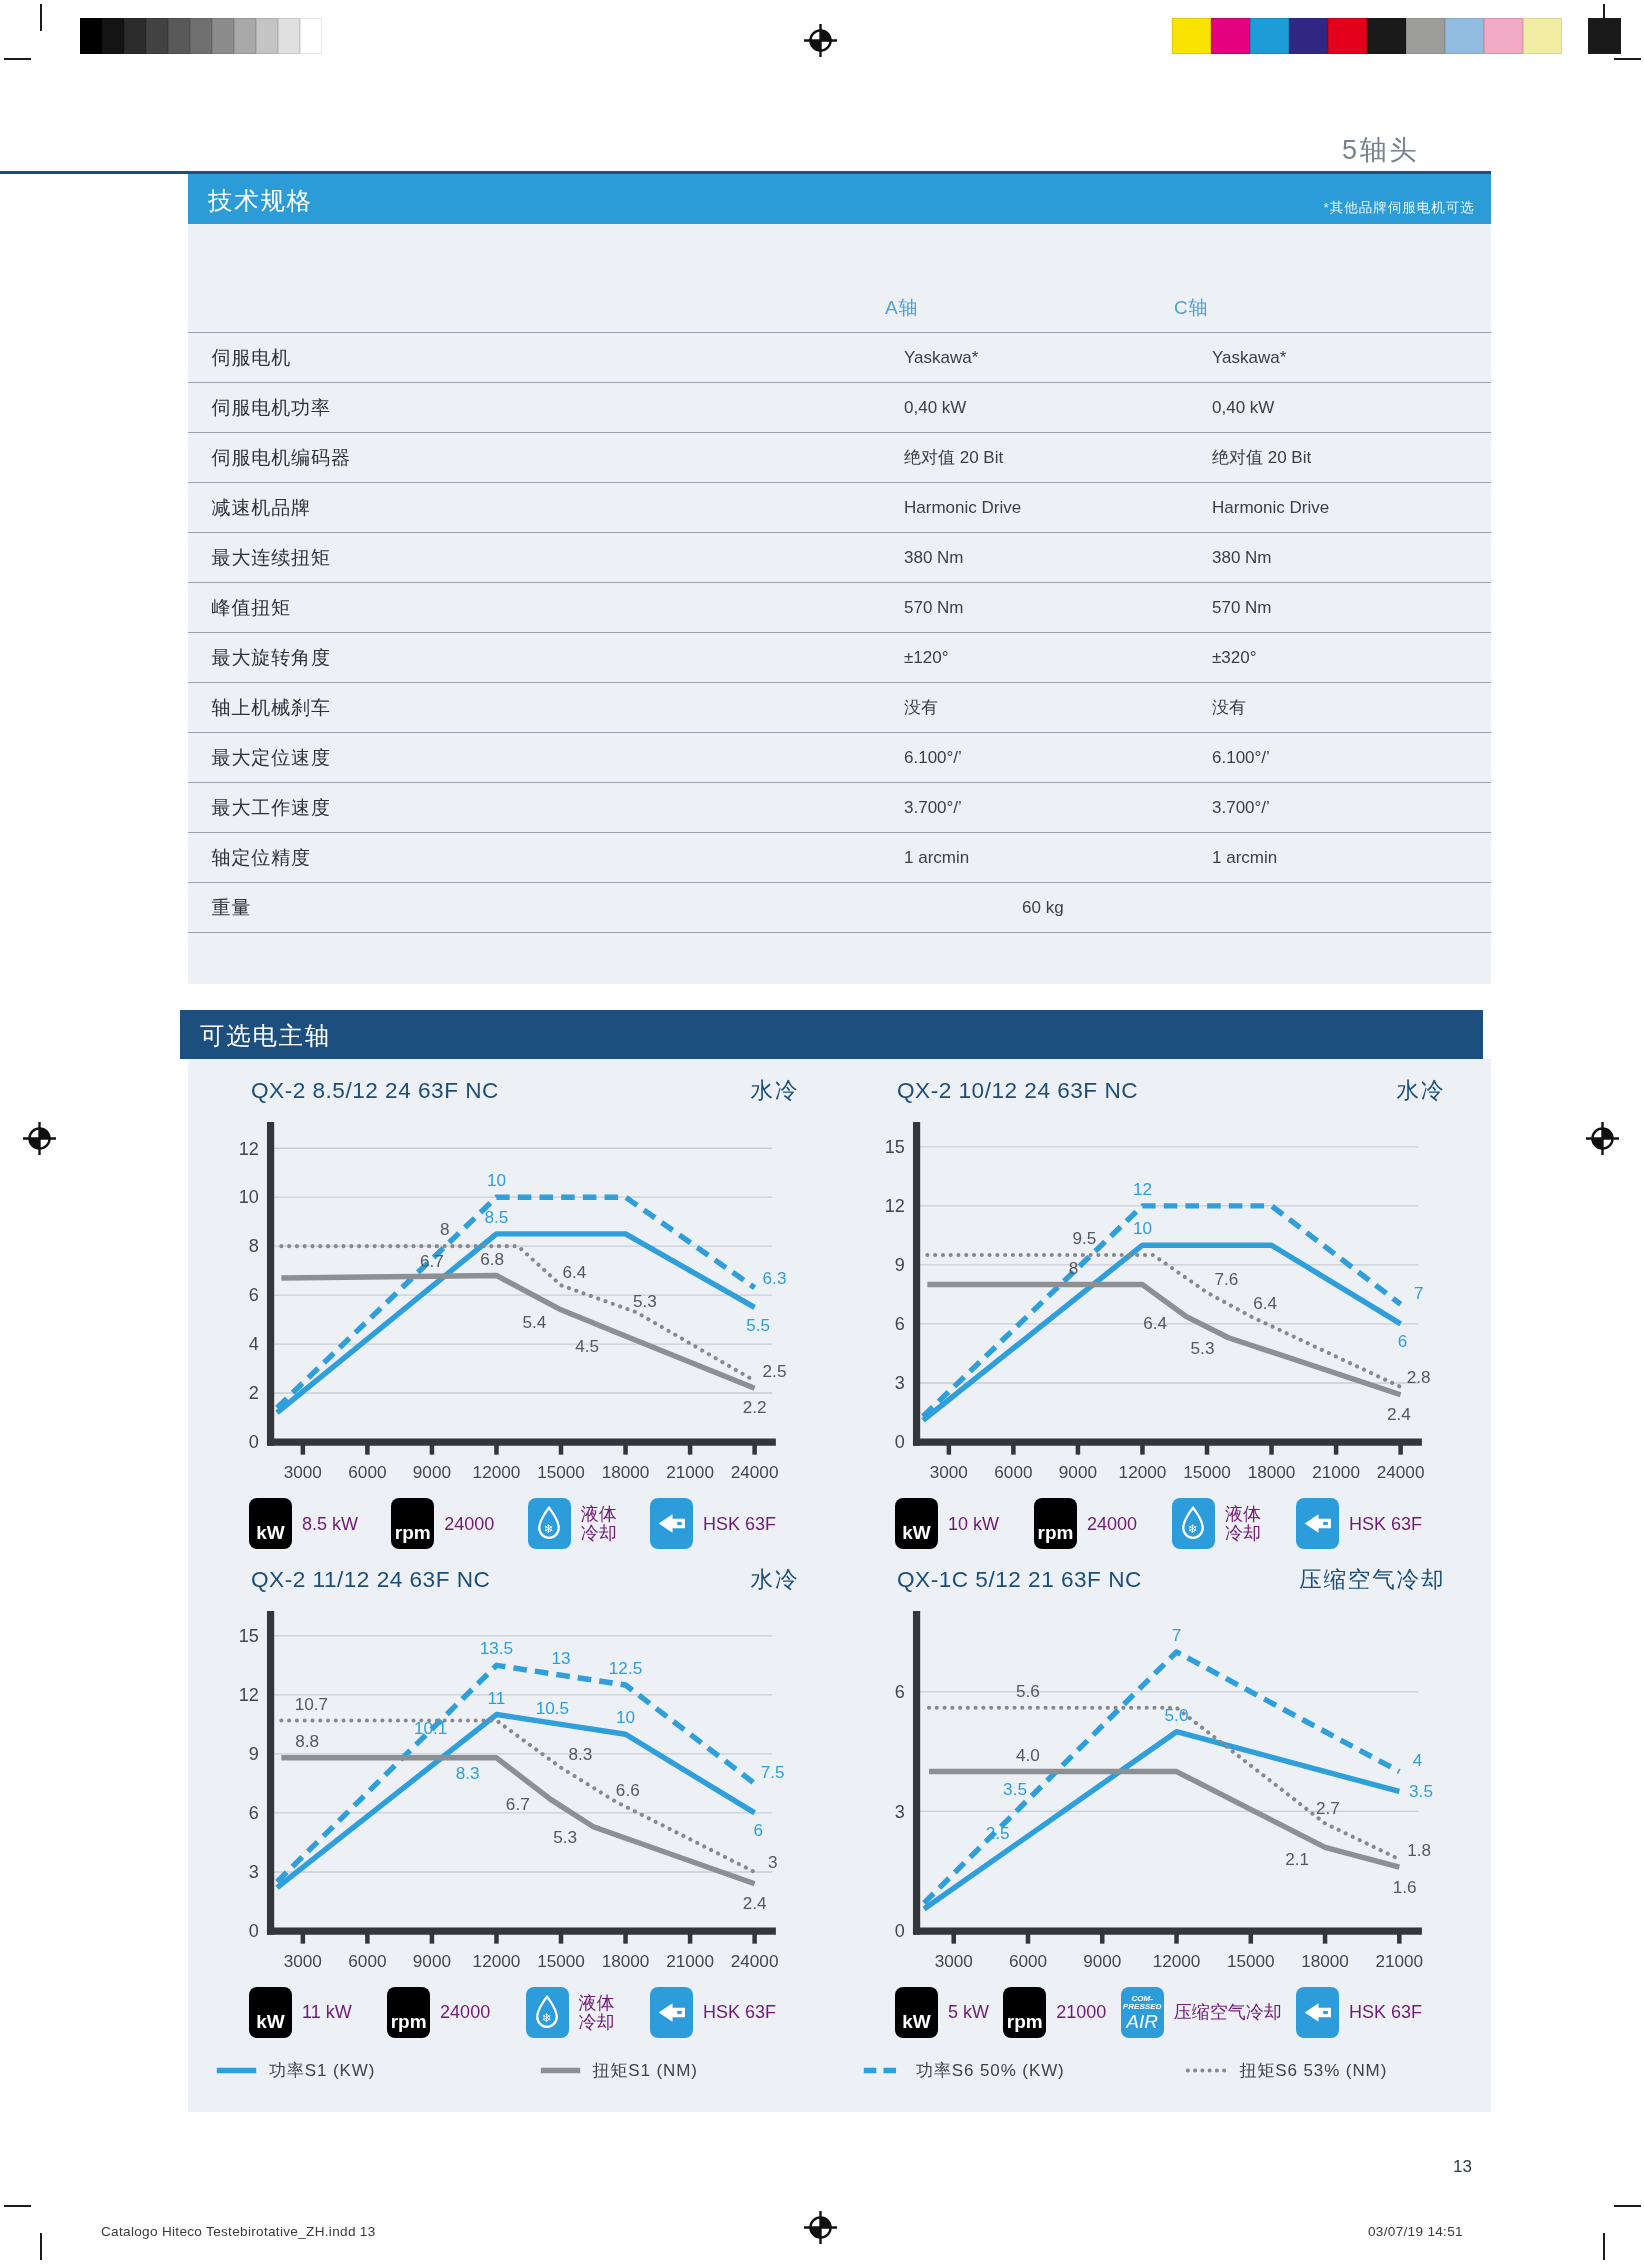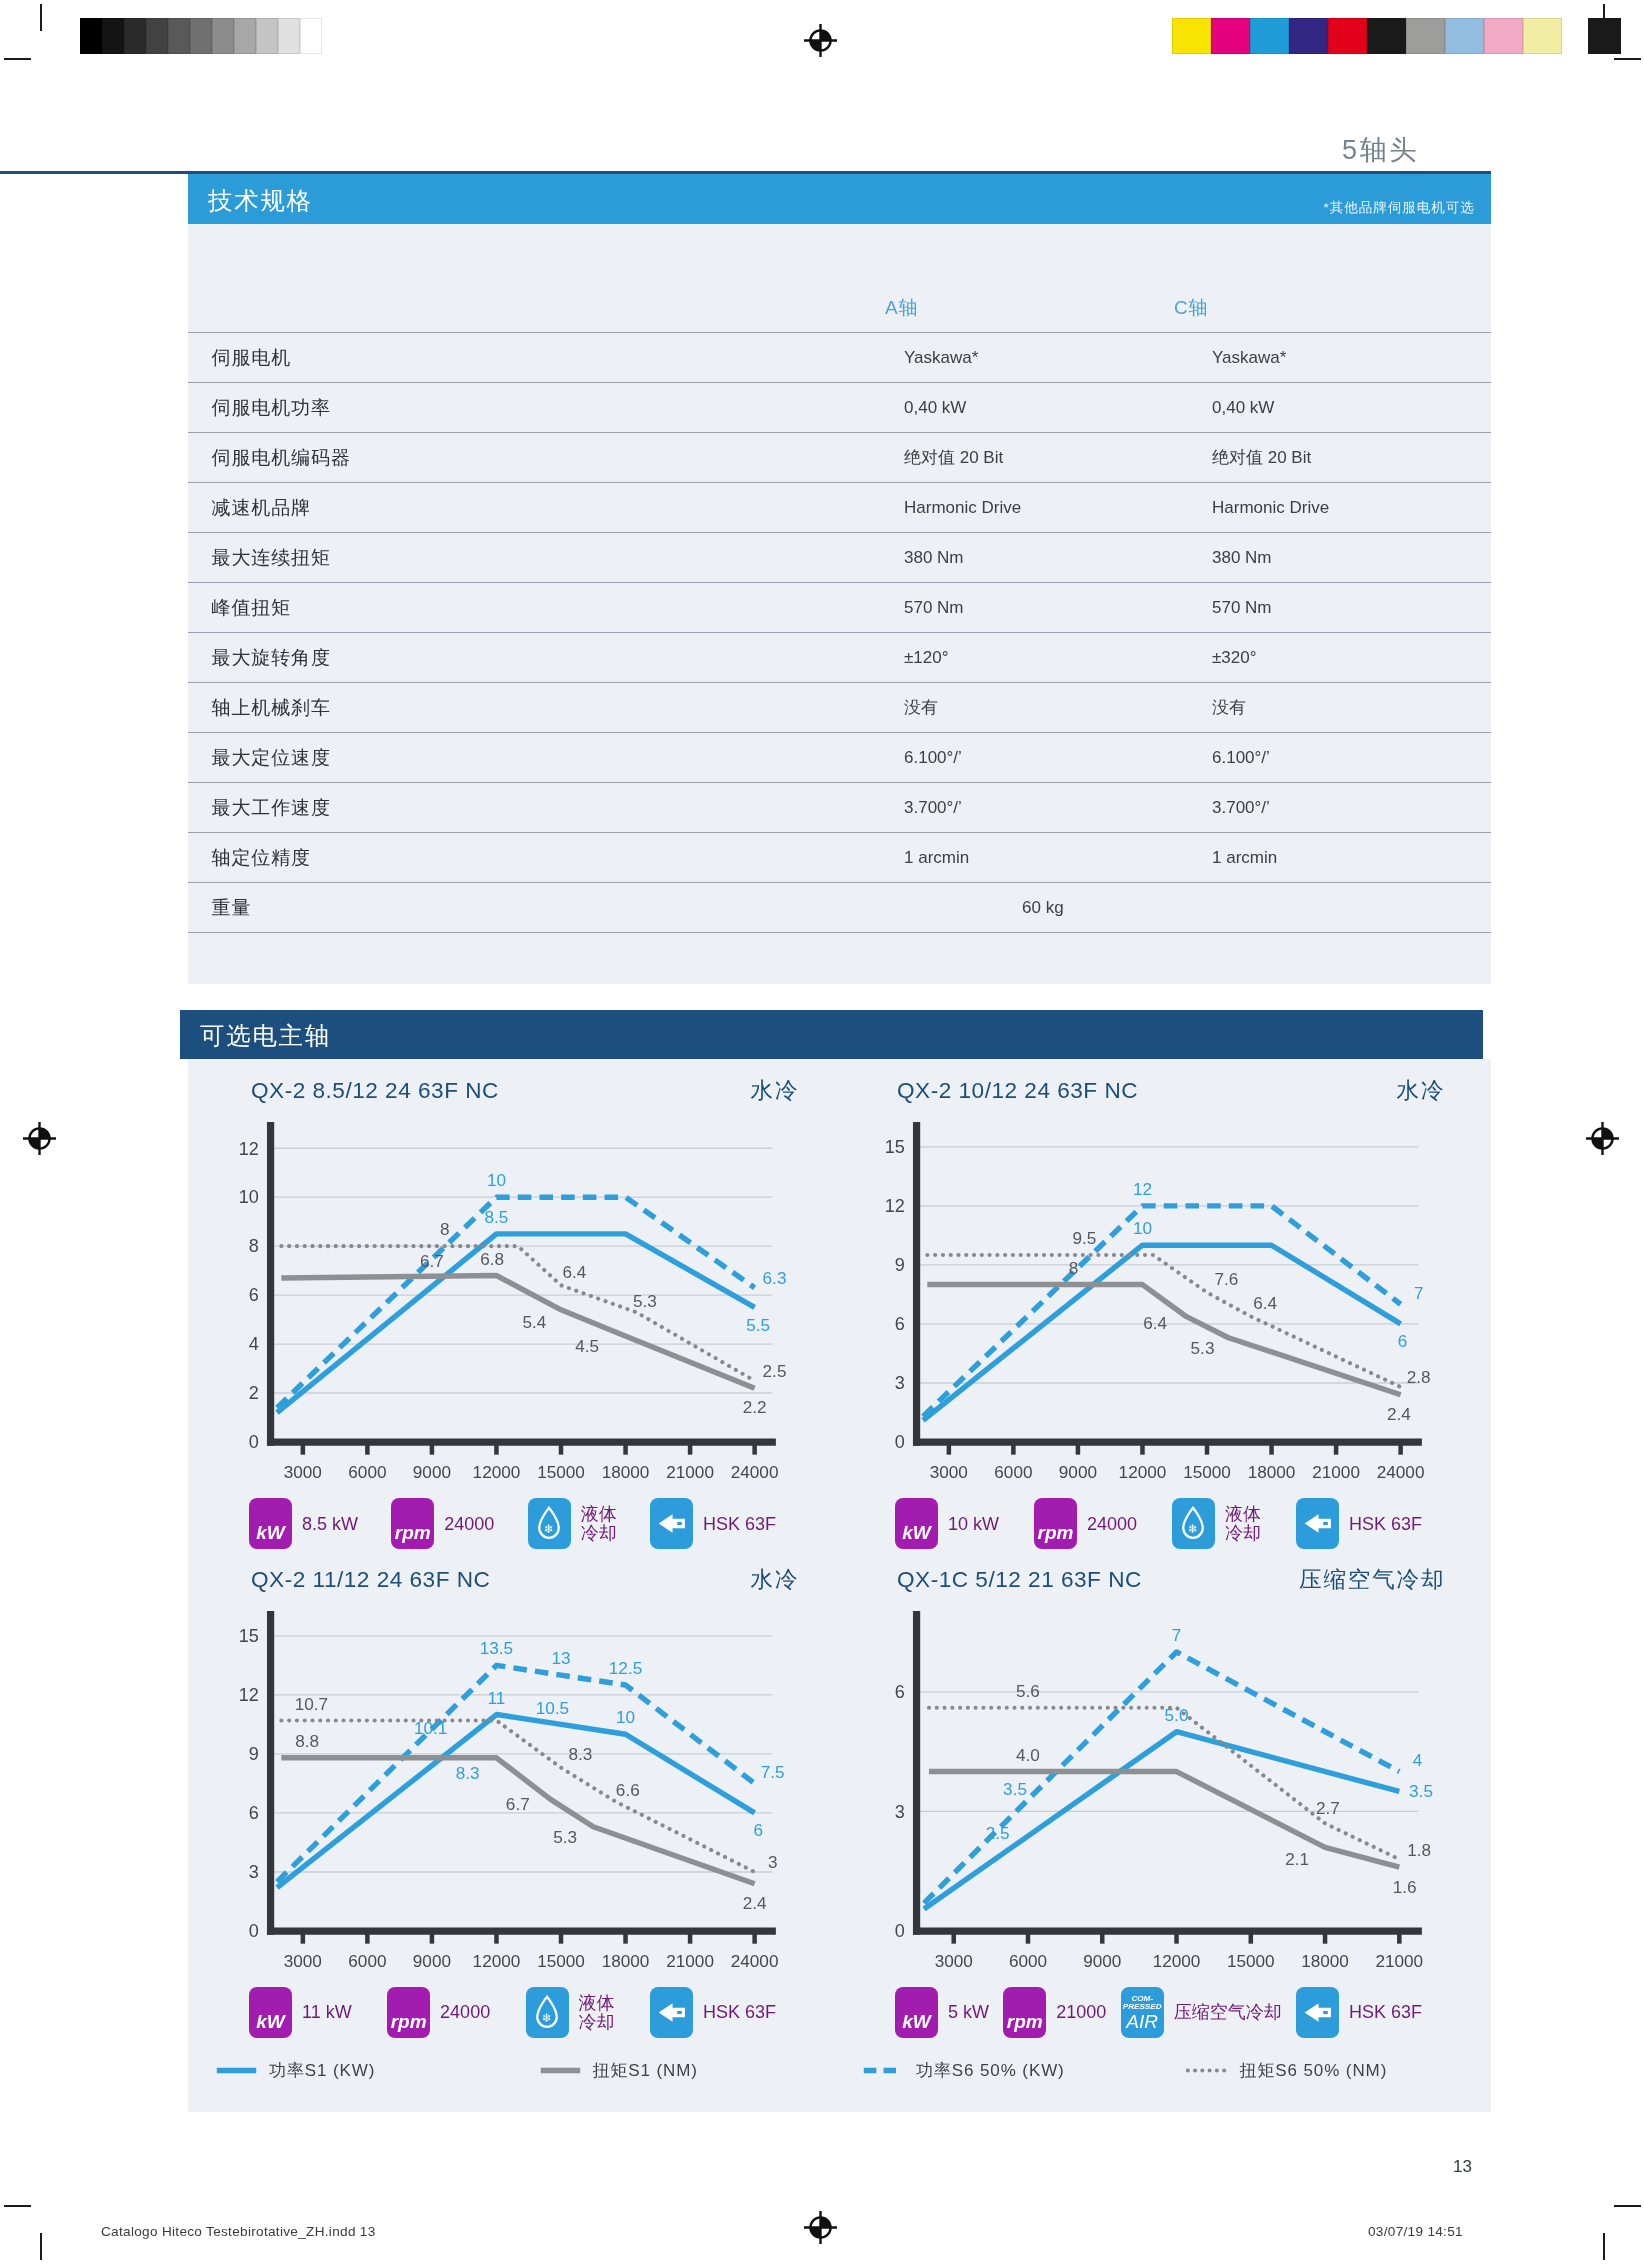--- a/index.html
+++ b/index.html
@@ -34,21 +34,21 @@
                grid-template-columns:574px 574px;column-gap:72px;row-gap:14.5px;}
   .chart-card{width:574px;}
   .chart-head{display:flex;justify-content:space-between;align-items:baseline;height:36px;padding:0 3.6px 0 22px;}
   .chart-title{font-size:22.6px;color:#1c4e78;letter-spacing:0.5px;}
   .chart-cooling{font-size:22.6px;color:#1c4e78;letter-spacing:1.8px;}
   .chart-svg{display:block;width:574px;height:380px;}
   .badges{display:flex;justify-content:space-between;align-items:center;padding:7.2px 27px 0 20px;}
   .badge{display:flex;align-items:center;gap:10px;}
   .badge-ic{width:43px;height:51px;border-radius:8.1px;display:flex;flex-direction:column;
             align-items:center;justify-content:center;color:#fff;box-sizing:border-box;}
-  .badge-ic.kw,.badge-ic.rpm{background:#a21caf;font-size:19px;font-weight:bold;font-style:italic;justify-content:flex-end;padding-bottom:5.4px;}
+  .badge-ic.kw,.badge-ic.rpm{background:#000000;font-size:19px;font-weight:bold;justify-content:flex-end;padding-bottom:5.4px;}
   .badge-ic.liquid,.badge-ic.air,.badge-ic.hsk{background:#2d9cdb;}
   .badge-ic.air .l1{font-size:8.1px;font-weight:bold;font-style:italic;line-height:1.05;}
   .badge-ic.air .l2{font-size:19px;font-weight:normal;font-style:italic;line-height:1.0;}
   .badge-label{font-size:18px;color:#701a75;line-height:1.05;white-space:pre-line;}
   
   #legend{position:absolute;left:27px;top:1000px;width:1257px;display:flex;gap:37px;}
   .legend-item{display:flex;align-items:center;gap:11px;width:25%;}
   .legend-label{font-size:17px;color:#3f4349;letter-spacing:0.9px;}
   
   #page-number{left:1453px;top:2157px;font-size:17px;color:#33373c;}
@@ -529,21 +529,21 @@
         <div class="legend-item">
           <svg width="43" height="9" viewBox="0 0 48 10">
             <line x1="2" y1="5" x2="46" y2="5" stroke="#2e9fda" stroke-width="6" stroke-dasharray="14 8"></line>
           </svg>
           <span class="legend-label">功率S6 50% (KW)</span>
         </div>
         <div class="legend-item">
           <svg width="43" height="9" viewBox="0 0 48 10">
             <line x1="2" y1="5" x2="46" y2="5" stroke="#87898c" stroke-width="4.5" stroke-dasharray="0.1 8" stroke-linecap="round"></line>
           </svg>
-          <span class="legend-label">扭矩S6 50% (NM)</span>
+          <span class="legend-label">扭矩S6 53% (NM)</span>
         </div>
       </div>
   </div>
 
   <div class="abs" id="page-number">13</div>
   <div class="abs" id="footer-left">Catalogo Hiteco Testebirotative_ZH.indd   13</div>
   <div class="abs" id="footer-right">03/07/19   14:51</div>
 
 </div>
 

